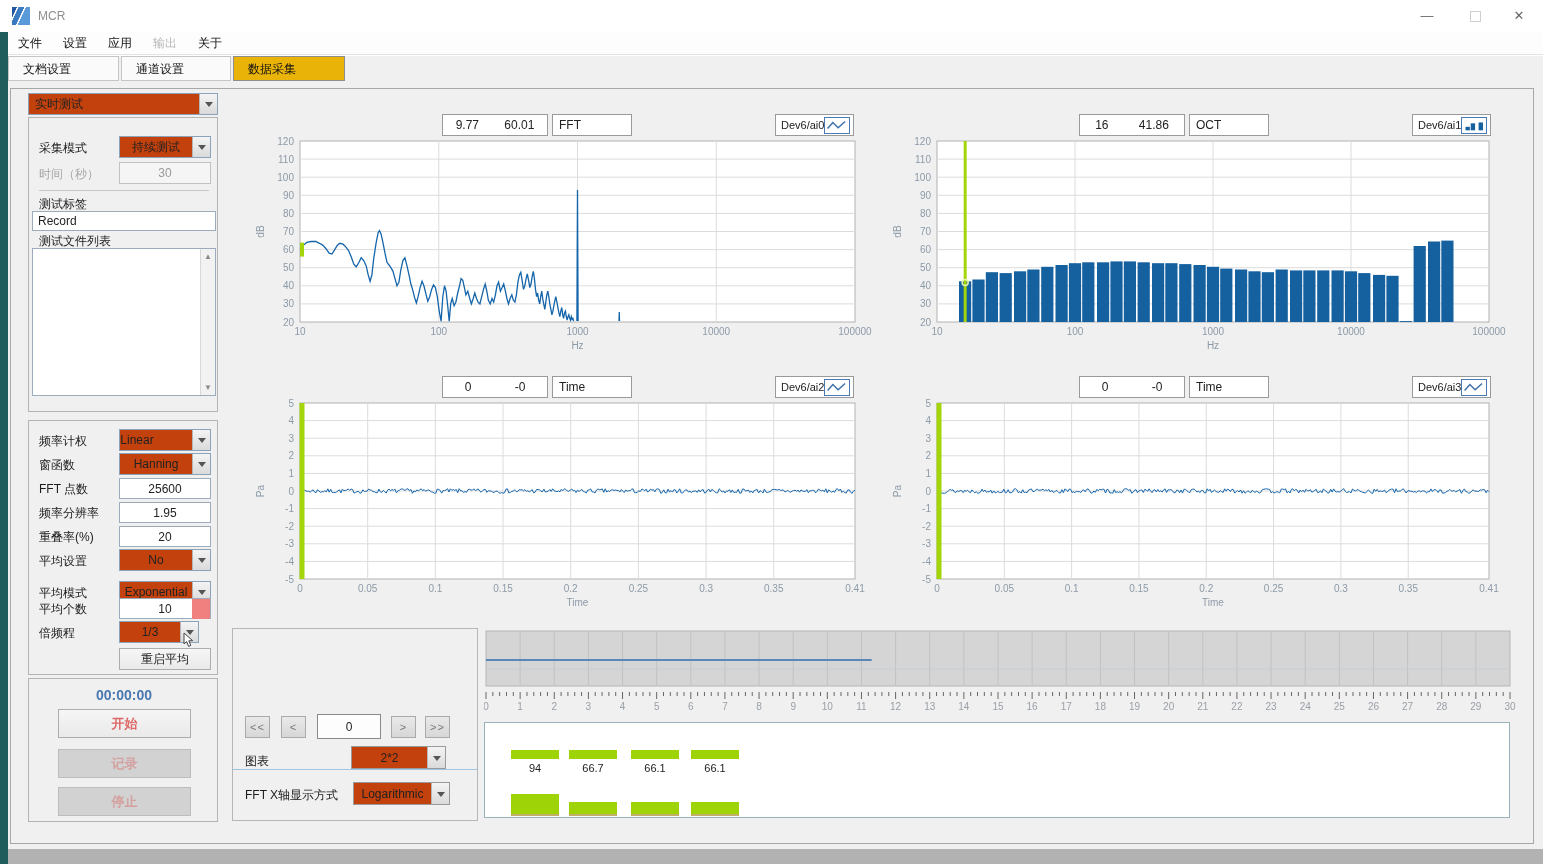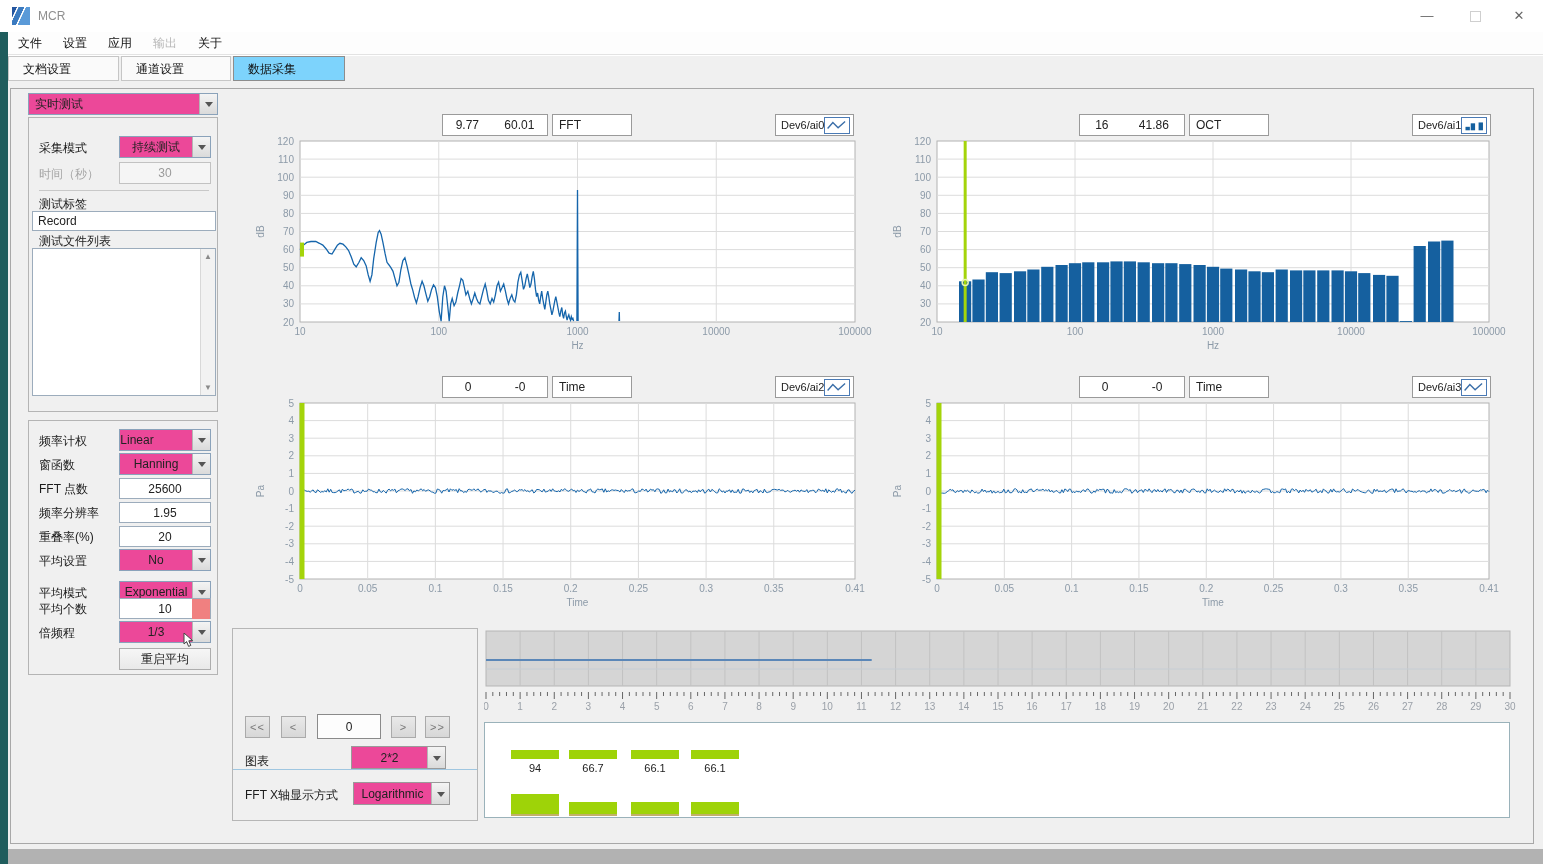--- a/index.html
+++ b/index.html
@@ -16,32 +16,32 @@
   .wb-max span{display:inline-block;width:9px;height:9px;border:1px solid #cfcfcf;vertical-align:middle}
 
   .menubar{position:absolute;left:0;top:32px;width:1543px;height:23px;background:#fdfdfd;border-bottom:1px solid #e3e3e3;
     display:flex;align-items:center;padding-left:18px;gap:21px;box-sizing:border-box}
   .menu-item{color:#111;font-size:12px;cursor:default}
   .menu-item.disabled{color:#b7b7b7}
 
   .tabbar{position:absolute;left:0;top:56px;width:1543px;height:26px;background:#f0f0f0}
   .tab{position:absolute;top:0;height:25px;line-height:25px;padding:0;text-align:left;
     background:#fafafa;border:1px solid #c6c6c6;box-sizing:border-box;padding-left:14px;font-size:12px;color:#111}
-  .tab.active{background:#7dd3fc;border-color:#8d8d8d}
+  .tab.active{background:#eab308;border-color:#8d8d8d}
   .tab0{left:8px;width:111px}.tab1{left:121px;width:110px}.tab2{left:233px;width:112px}
 
   .left-edge{position:absolute;left:0;top:32px;width:8px;height:832px;background:#1f5d5d}
   .bottom-edge{position:absolute;left:8px;top:849px;width:1535px;height:15px;background:#b2b2b2}
 
   .main{position:absolute;left:8px;top:82px;width:1535px;height:767px;background:#f0f0f0}
   .content-frame{position:absolute;left:2px;top:6px;width:1524px;height:756px;border:1px solid #a8a8a8;background:#f0f0f0;box-sizing:border-box}
 
   
   .groupbox{position:absolute;border:1px solid #b4b4b4;box-sizing:border-box}
-  .combo{position:absolute;background:#ec4899;border:1px solid #8aa2ba;box-sizing:border-box;display:flex;align-items:center}
+  .combo{position:absolute;background:#c2410c;border:1px solid #8aa2ba;box-sizing:border-box;display:flex;align-items:center}
   .combo-val{flex:1;text-align:center;font-size:12px;color:#222;overflow:hidden;white-space:nowrap}
   .combo-arrow{width:17px;align-self:stretch;border-left:1px solid #b5b5b5;
     background:linear-gradient(#f4f4f4,#dadada);position:relative}
   .combo-arrow:after{content:"";position:absolute;left:50%;top:50%;margin:-2px 0 0 -4px;
     border:4px solid transparent;border-top:5px solid #555;border-bottom:0}
   .tbox{position:absolute;background:#fff;border:1px solid #9cacbc;box-sizing:border-box;
     text-align:center;font-size:12px;color:#222;display:flex;align-items:center;justify-content:center}
   .tbox.disabled{background:#f5f5f5;color:#9a9a9a;border-color:#c2c2c2}
   .lbl{position:absolute;font-size:12px;color:#1c1c1c;white-space:nowrap}
   .lbl.disabled{color:#a6a6a6}
@@ -189,29 +189,35 @@
             <span class="combo-val">Exponential</span>
             <span class="combo-arrow"></span>
           </div>
         </div>
         <div class="set-row" style="top: 176px;">
           <span class="set-label">平均个数</span>
           <div class="tbox" style="left: 90px; top: 1px; width: 92px; height: 21px;">10<div class="red-flag"></div></div>
         </div>
         <div class="set-row" style="top: 200px;">
           <span class="set-label">倍频程</span>
-          <div class="combo" style="left: 90px; top: 0px; width: 92px; height: 22px;">
+          <div class="combo" style="left: 90px; top: 0px; width: 80px; height: 22px;">
             <span class="combo-val">1/3</span>
             <span class="combo-arrow"></span>
           </div>
         </div>
       </div>
     <div class="btn" style="left:90px;top:227px;width:92px;height:22px;font-size:12px">重启平均</div>
   </div>
 
+  <div class="groupbox" style="left:20px;top:596px;width:190px;height:144px">
+    <div class="timer">00:00:00</div>
+    <div class="btn btn-start" style="left:29px;top:30px;width:133px;height:29px">开始</div>
+    <div class="btn disabled btn-dis-red" style="left:29px;top:70px;width:133px;height:29px">记录</div>
+    <div class="btn disabled btn-dis-red" style="left:29px;top:108px;width:133px;height:29px">停止</div>
+  </div>
 
   <svg class="mouse-cursor" viewBox="0 0 13 15">
     <polygon points="1,0 1,11 3.6,8.6 5.6,13.4 7.8,12.4 5.8,7.8 9.6,7.6" fill="#fff" stroke="#444" stroke-width="1"></polygon>
   </svg>
 
   <div class="chart-cell" style="left:224px;top:8px;width:640px;height:262px">
     <div class="chart-head-vals">
       <span>9.77</span>
       <span>60.01</span>
     </div>

